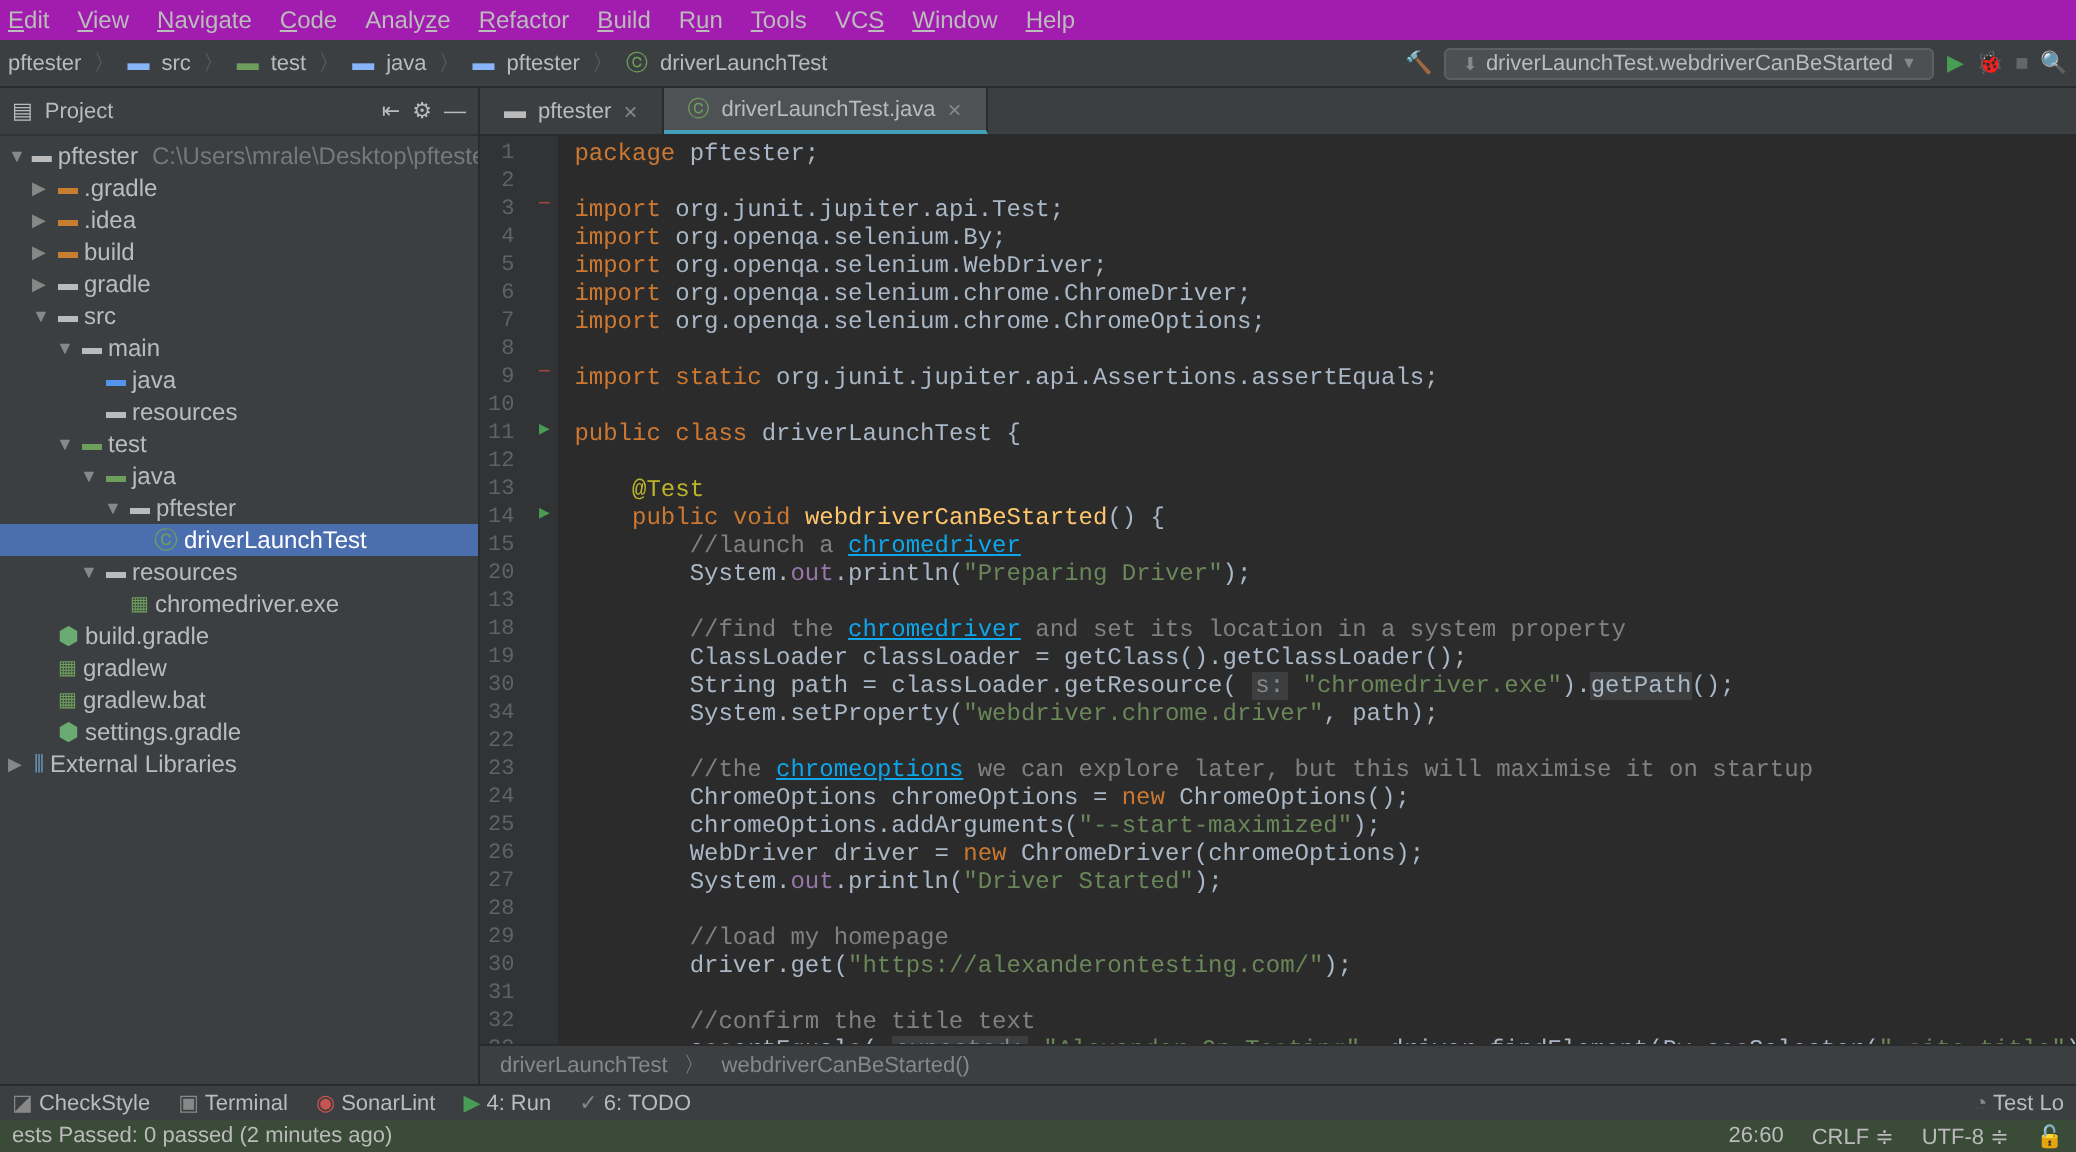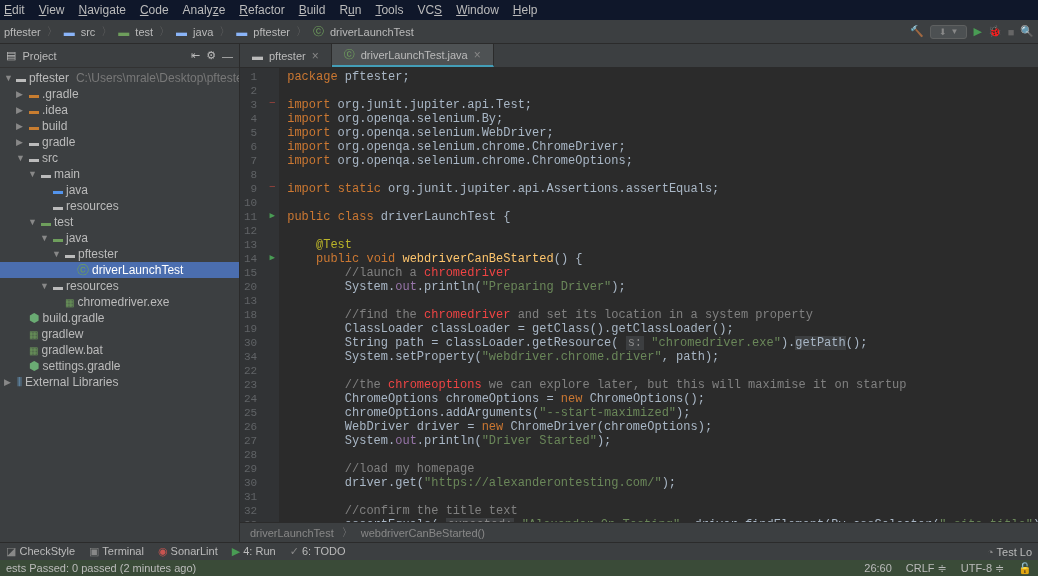--- a/index.html
+++ b/index.html
@@ -7,21 +7,21 @@
   font-family: "Segoe UI", Arial, sans-serif;
   font-size: 12px;
   background: #3c3f41;
   color: #bbbbbb;
   width: 1038px;
   height: 576px;
   overflow: hidden;
 }
 .menubar {
   display: flex;
-  background: #0f172a;
+  background: #a21caf;
   height: 20px;
   padding: 0 4px;
   align-items: center;
   gap: 14px;
 }
 .menubar span { color: #bbbbbb; cursor: default; }
 .menubar span u { text-decoration: underline; }
 .toolbar {
   display: flex;
   align-items: center;
@@ -140,21 +140,21 @@
   overflow: auto;
   color: #a9b7c6;
 }
 .kw { color: #cc7832; }
 .str { color: #6a8759; }
 .cmt { color: #808080; }
 .ann { color: #bbb529; }
 .field { color: #9876aa; }
 .method { color: #ffc66d; }
 .italic { }
-.hl { color: #ef4444; }
+.hl { text-decoration: underline; color: #0ea5e9; }
 .gray-bg { background: #3c3e40; }
 .breadcrumb-bar {
   height: 20px;
   background: #3c3f41;
   border-top: 1px solid #2b2b2b;
   display: flex;
   align-items: center;
   padding: 0 10px;
   font-size: 11px;
   gap: 8px;
@@ -219,20 +219,21 @@
     <span class="folder-icon">▬</span>
     <span>pftester</span>
     <span style="color:#666">〉</span>
     <span style="color:#6e9e5c">ⓒ</span>
     <span>driverLaunchTest</span>
   </div>
   <div class="run-config">
     <span style="color:#6e9e5c">🔨</span>
     <div class="run-config-box">
       <span style="color:#888;font-size:9px">⬇</span>
+      <span>driverLaunchTest.webdriverCanBeStarted</span>
       <span style="color:#888;font-size:8px">▼</span>
     </div>
     <span class="play-icon">▶</span>
     <span class="debug-icon" style="color:#499c54">🐞</span>
     <span style="color:#666">■</span>
     <span style="color:#888">🔍</span>
   </div>
 </div>
 
 <div class="main">

